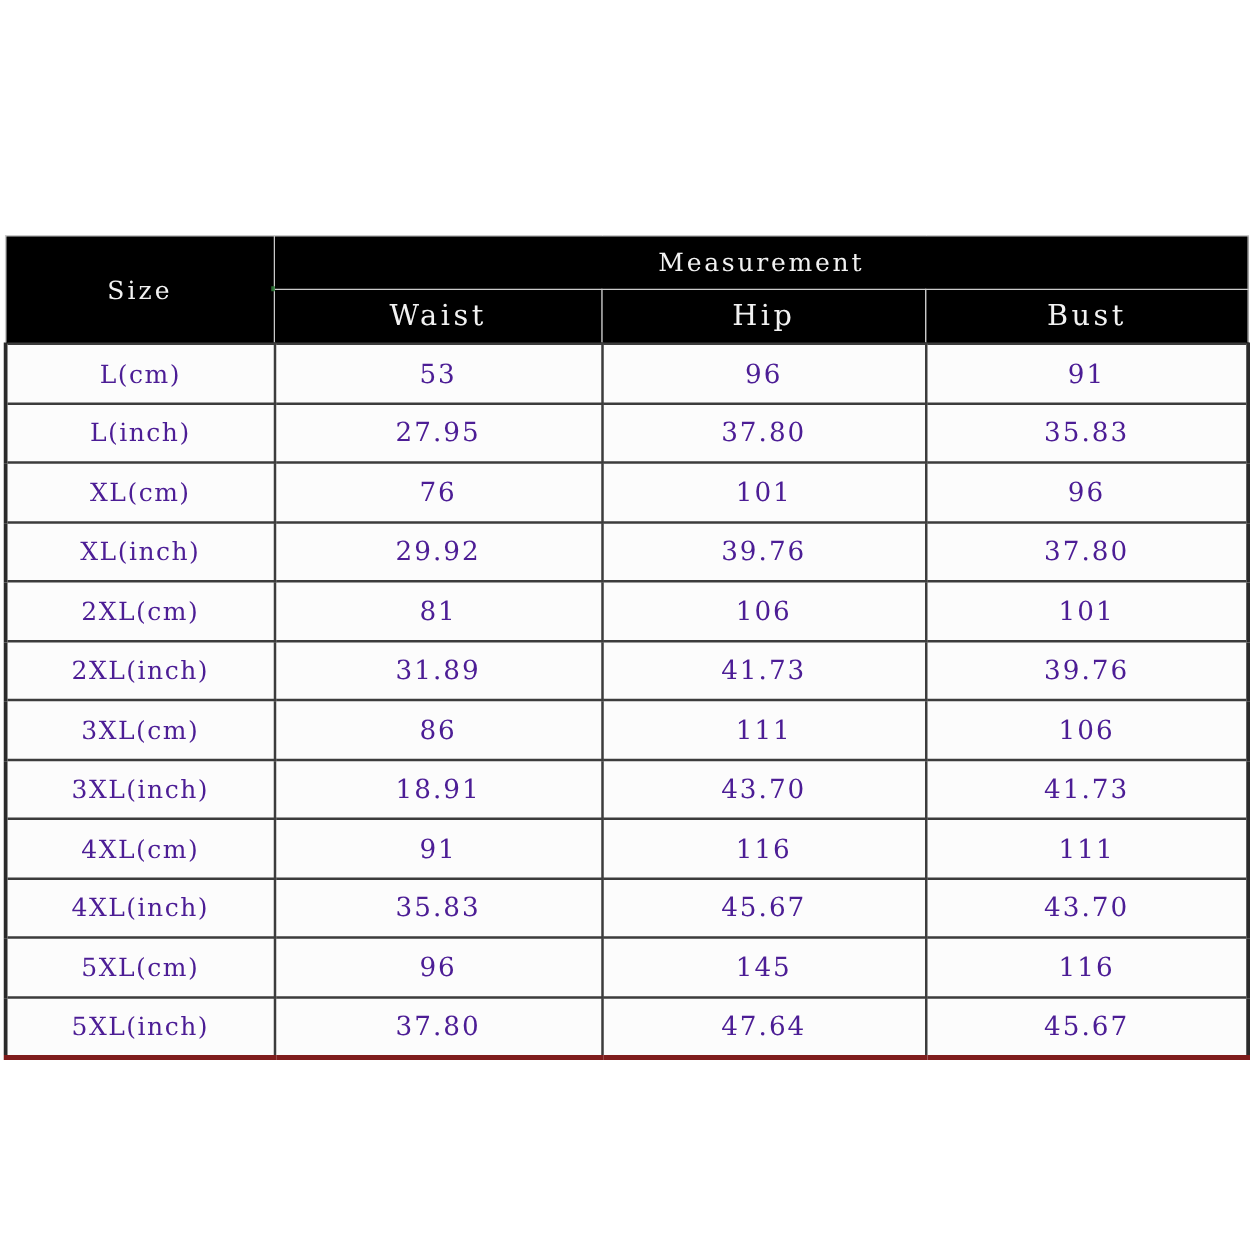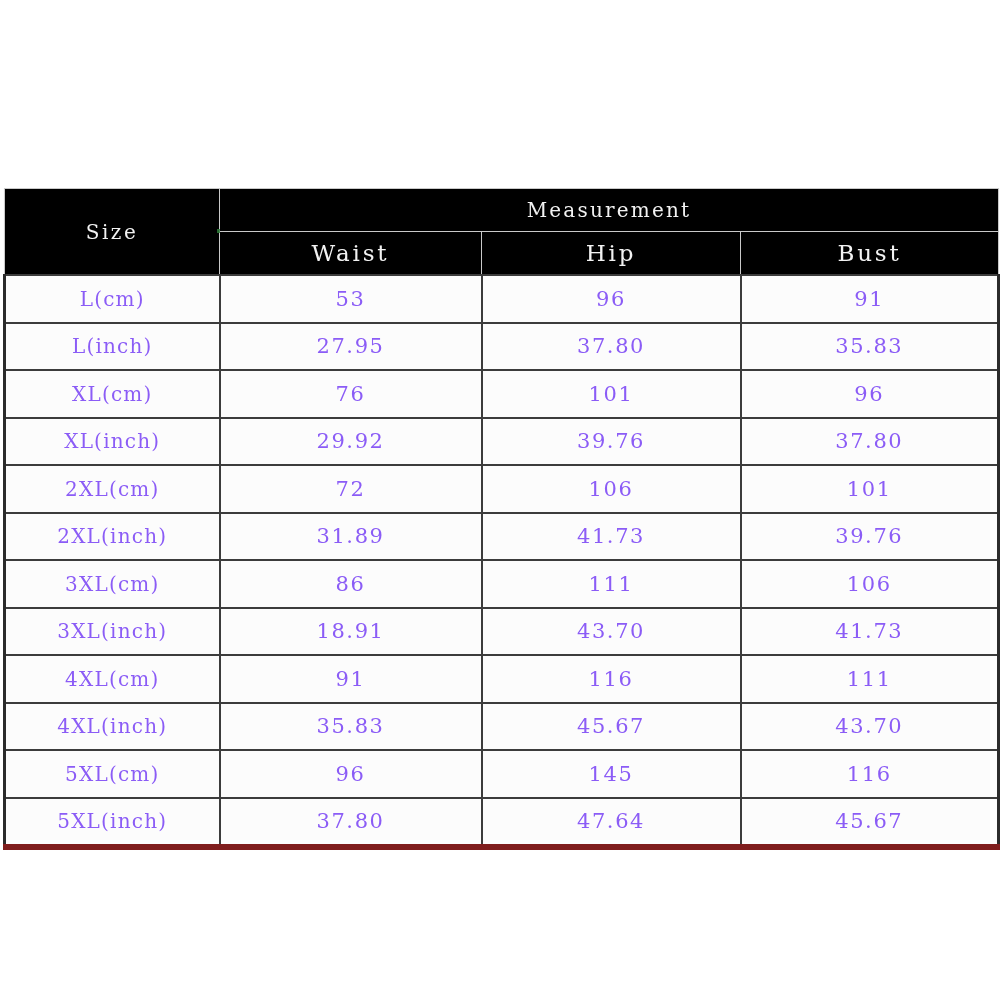--- a/index.html
+++ b/index.html
@@ -64,39 +64,39 @@
   }
   #size-chart thead th.hdr-sub {
     height: 42px;
     font-size: 23px;
     letter-spacing: 2.8px;
   }
 
   
   #size-chart tbody td {
     background: #fcfcfc;
-    color: #8b5cf6;
+    color: #4c1d95;
     height: 45.5px;
     text-align: center;
     vertical-align: middle;
     font-size: 21px;
     letter-spacing: 1.6px;
     padding: 0;
     border-top: 2px solid #3c3c3c;
     border-bottom: 2px solid #3c3c3c;
     border-left: 2px solid #3c3c3c;
     border-right: 2px solid #3c3c3c;
     white-space: nowrap;
   }
   #size-chart tbody td.col-size {
     font-size: 20px;
     letter-spacing: 1.2px;
   }
   #size-chart tbody tr:last-child td {
-    border-bottom: 6px solid #7f1d1d;
+    border-bottom: 4px solid #7f1d1d;
   }
   #size-chart tbody td:first-child {
     border-left: 3px solid #2b2b2b;
   }
   #size-chart tbody td:last-child {
     border-right: 3px solid #2b2b2b;
   }
 
   
   #junction-artifact {
@@ -154,21 +154,21 @@
           <td class="col-bust">96</td>
         </tr>
         <tr>
           <td class="col-size">XL(inch)</td>
           <td class="col-waist">29.92</td>
           <td class="col-hip">39.76</td>
           <td class="col-bust">37.80</td>
         </tr>
         <tr>
           <td class="col-size">2XL(cm)</td>
-          <td class="col-waist">72</td>
+          <td class="col-waist">81</td>
           <td class="col-hip">106</td>
           <td class="col-bust">101</td>
         </tr>
         <tr>
           <td class="col-size">2XL(inch)</td>
           <td class="col-waist">31.89</td>
           <td class="col-hip">41.73</td>
           <td class="col-bust">39.76</td>
         </tr>
         <tr>

